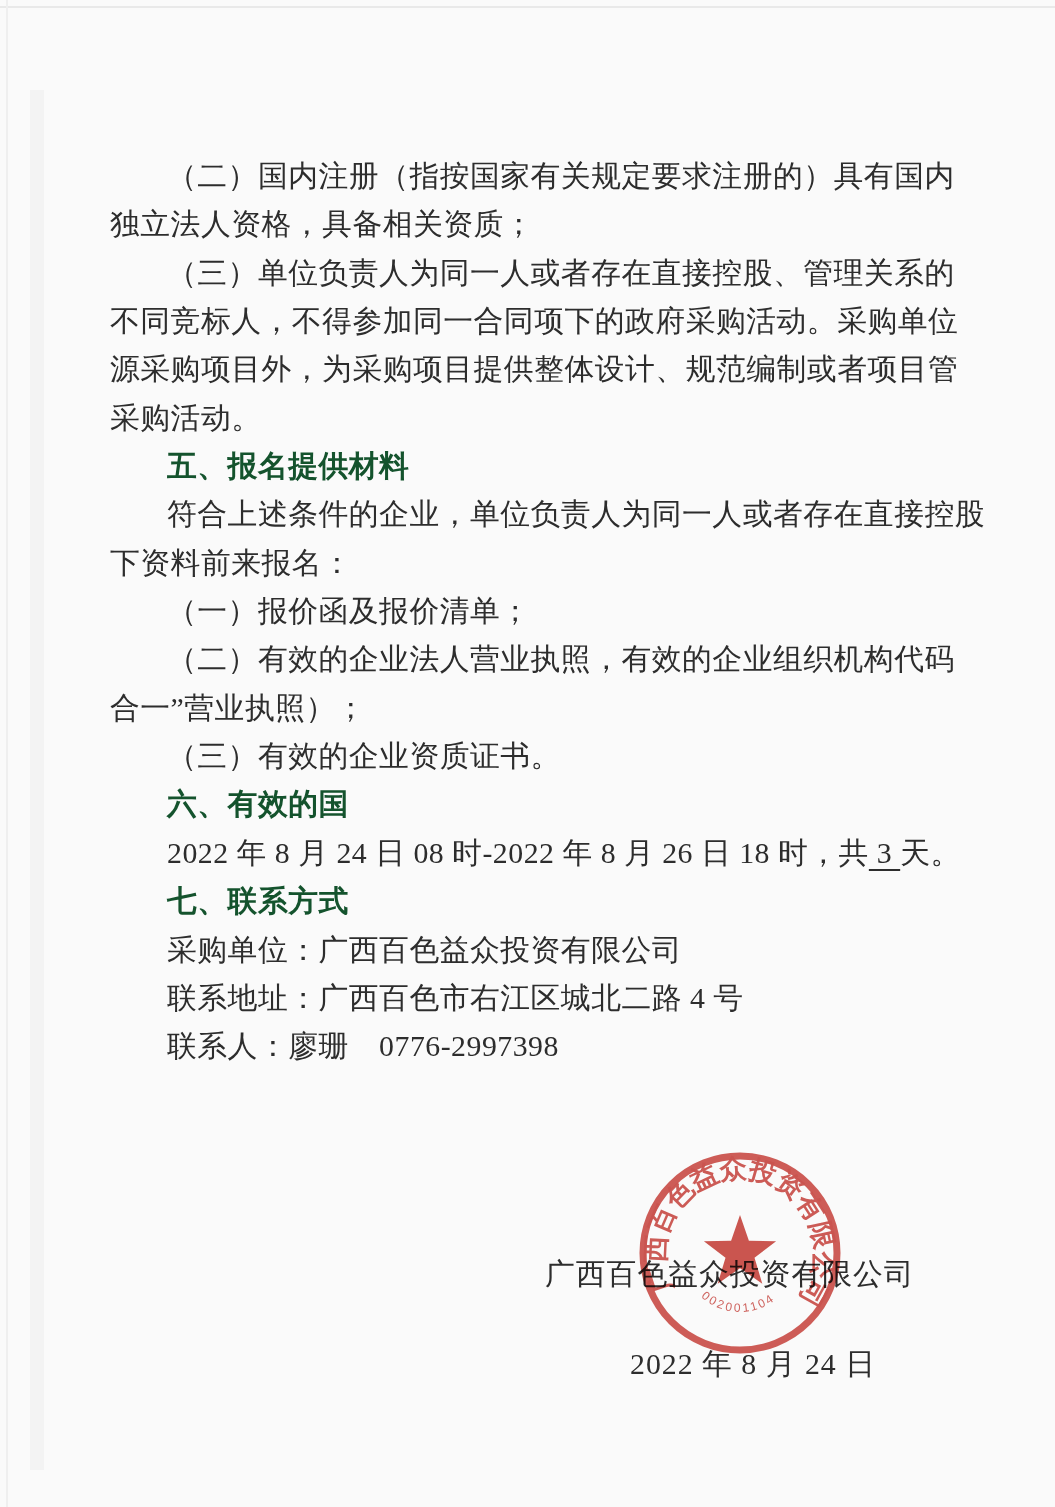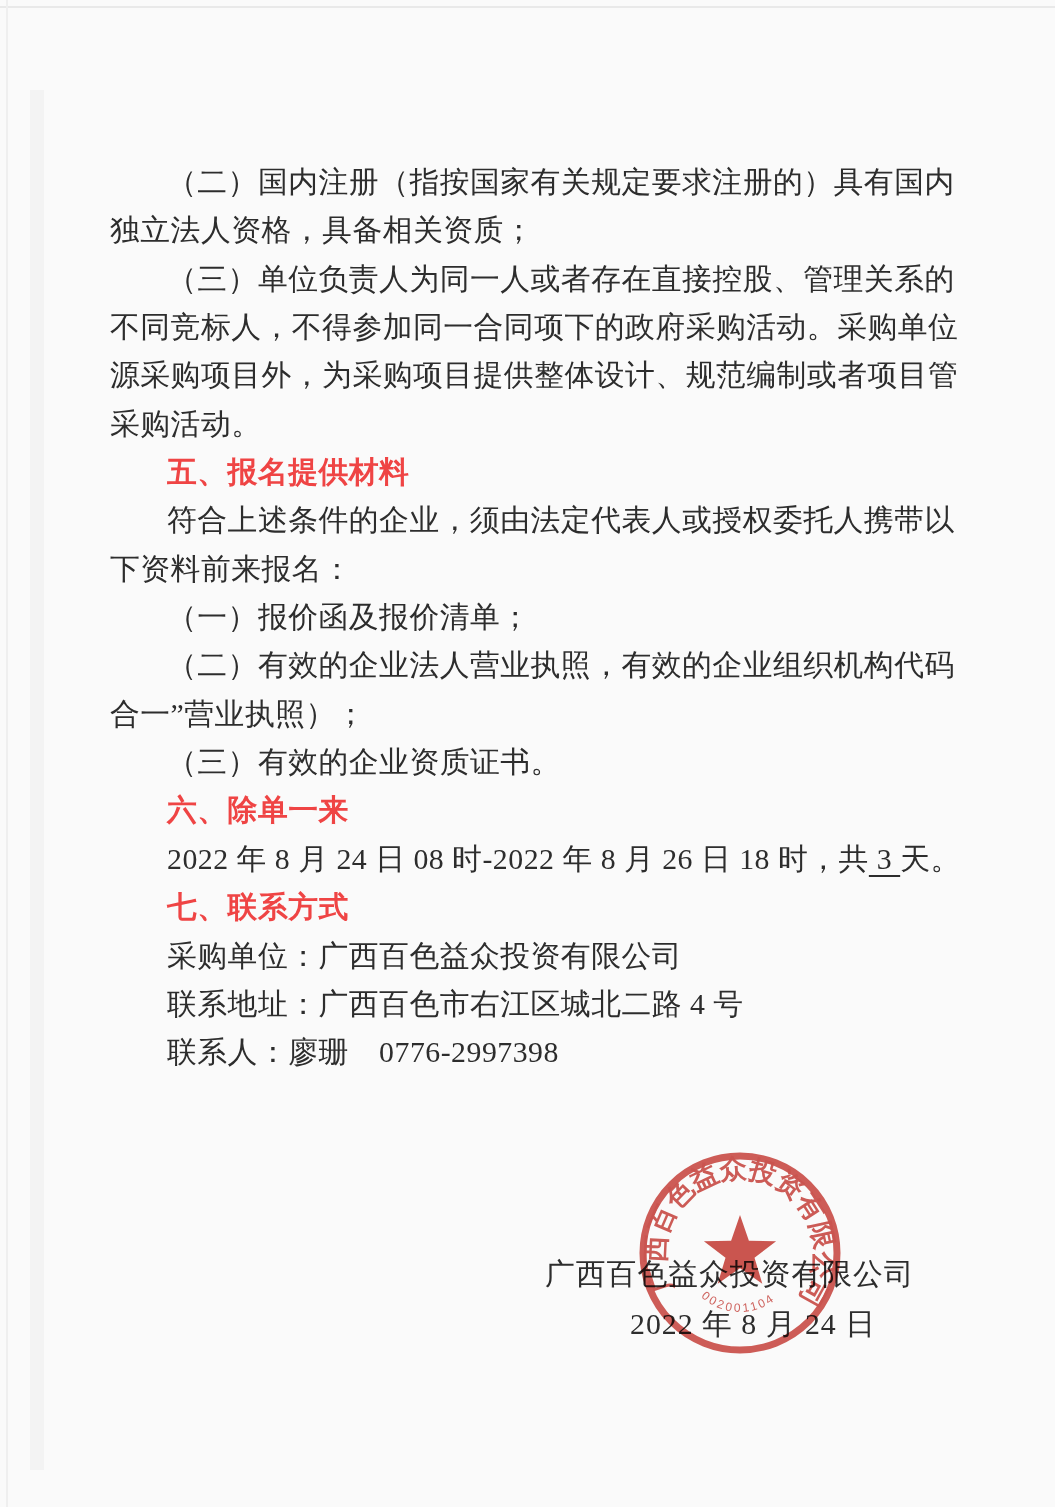--- a/index.html
+++ b/index.html
@@ -8,42 +8,42 @@
     background:#fafafa;
     font-family:"Liberation Serif", serif;
   }
   
   .scan-top{position:absolute;left:0;top:6px;width:1055px;height:2px;background:#e9e9e9;}
   .scan-left1{position:absolute;left:6px;top:0;width:2px;height:1507px;background:#efefef;}
   .scan-left2{position:absolute;left:30px;top:90px;width:14px;height:1380px;background:#f3f3f3;}
 
   
   .doc{
-    position:absolute;left:110px;top:158px;width:842px;
+    position:absolute;left:110px;top:152px;width:842px;
     font-size:29.8px;line-height:48.35px;color:#2d2d2d;
     letter-spacing:0.5px;
   }
   .line{white-space:nowrap;height:48.35px;}
   .indent{text-indent:57px;}
   .header{
     font-family:"Liberation Sans", sans-serif;
-    font-weight:bold;color:#ef4444;
+    font-weight:bold;color:#14532d;
   }
   .u{
     text-decoration:underline;
     text-underline-offset:6px;
   }
 
   
   .sig-company{
     position:absolute;left:545px;top:1254px;
     font-size:29.8px;color:#2d2d2d;letter-spacing:1px;white-space:nowrap;
   }
   .sig-date{
-    position:absolute;left:630px;top:1304px;
+    position:absolute;left:630px;top:1344px;
     font-size:29.8px;color:#2d2d2d;letter-spacing:1px;white-space:nowrap;
   }
 
   
   .seal{
     position:absolute;left:633px;top:1146px;width:214px;height:214px;
     mix-blend-mode:multiply;opacity:0.9;
   }
   .seal svg{display:block;}
   .seal-arc{
@@ -63,27 +63,27 @@
 <div class="scan-left2"></div>
 
 <div class="doc">
   <div class="line indent">（二）国内注册（指按国家有关规定要求注册的）具有国内</div>
   <div class="line">独立法人资格，具备相关资质；</div>
   <div class="line indent">（三）单位负责人为同一人或者存在直接控股、管理关系的</div>
   <div class="line">不同竞标人，不得参加同一合同项下的政府采购活动。采购单位</div>
   <div class="line">源采购项目外，为采购项目提供整体设计、规范编制或者项目管</div>
   <div class="line">采购活动。</div>
   <div class="line indent header">五、报名提供材料</div>
-  <div class="line indent">符合上述条件的企业，须由法定代表人或授权委托人携带以</div>
+  <div class="line indent">符合上述条件的企业，单位负责人为同一人或者存在直接控股</div>
   <div class="line">下资料前来报名：</div>
   <div class="line indent">（一）报价函及报价清单；</div>
   <div class="line indent">（二）有效的企业法人营业执照，有效的企业组织机构代码</div>
   <div class="line">合一”营业执照）；</div>
   <div class="line indent">（三）有效的企业资质证书。</div>
-  <div class="line indent header">六、除单一来</div>
+  <div class="line indent header">六、有效的国</div>
   <div class="line indent"><span>2022 年 8 月 24 日 08 时-2022 年 8 月 26 日 18 时，共</span><span class="u"> 3 </span><span>天。</span></div>
   <div class="line indent header">七、联系方式</div>
   <div class="line indent">采购单位：广西百色益众投资有限公司</div>
   <div class="line indent">联系地址：广西百色市右江区城北二路 4 号</div>
   <div class="line indent">联系人：廖珊　0776-2997398</div>
 </div>
 
 <div class="sig-company">广西百色益众投资有限公司</div>
 <div class="sig-date">2022 年 8 月 24 日</div>
 

